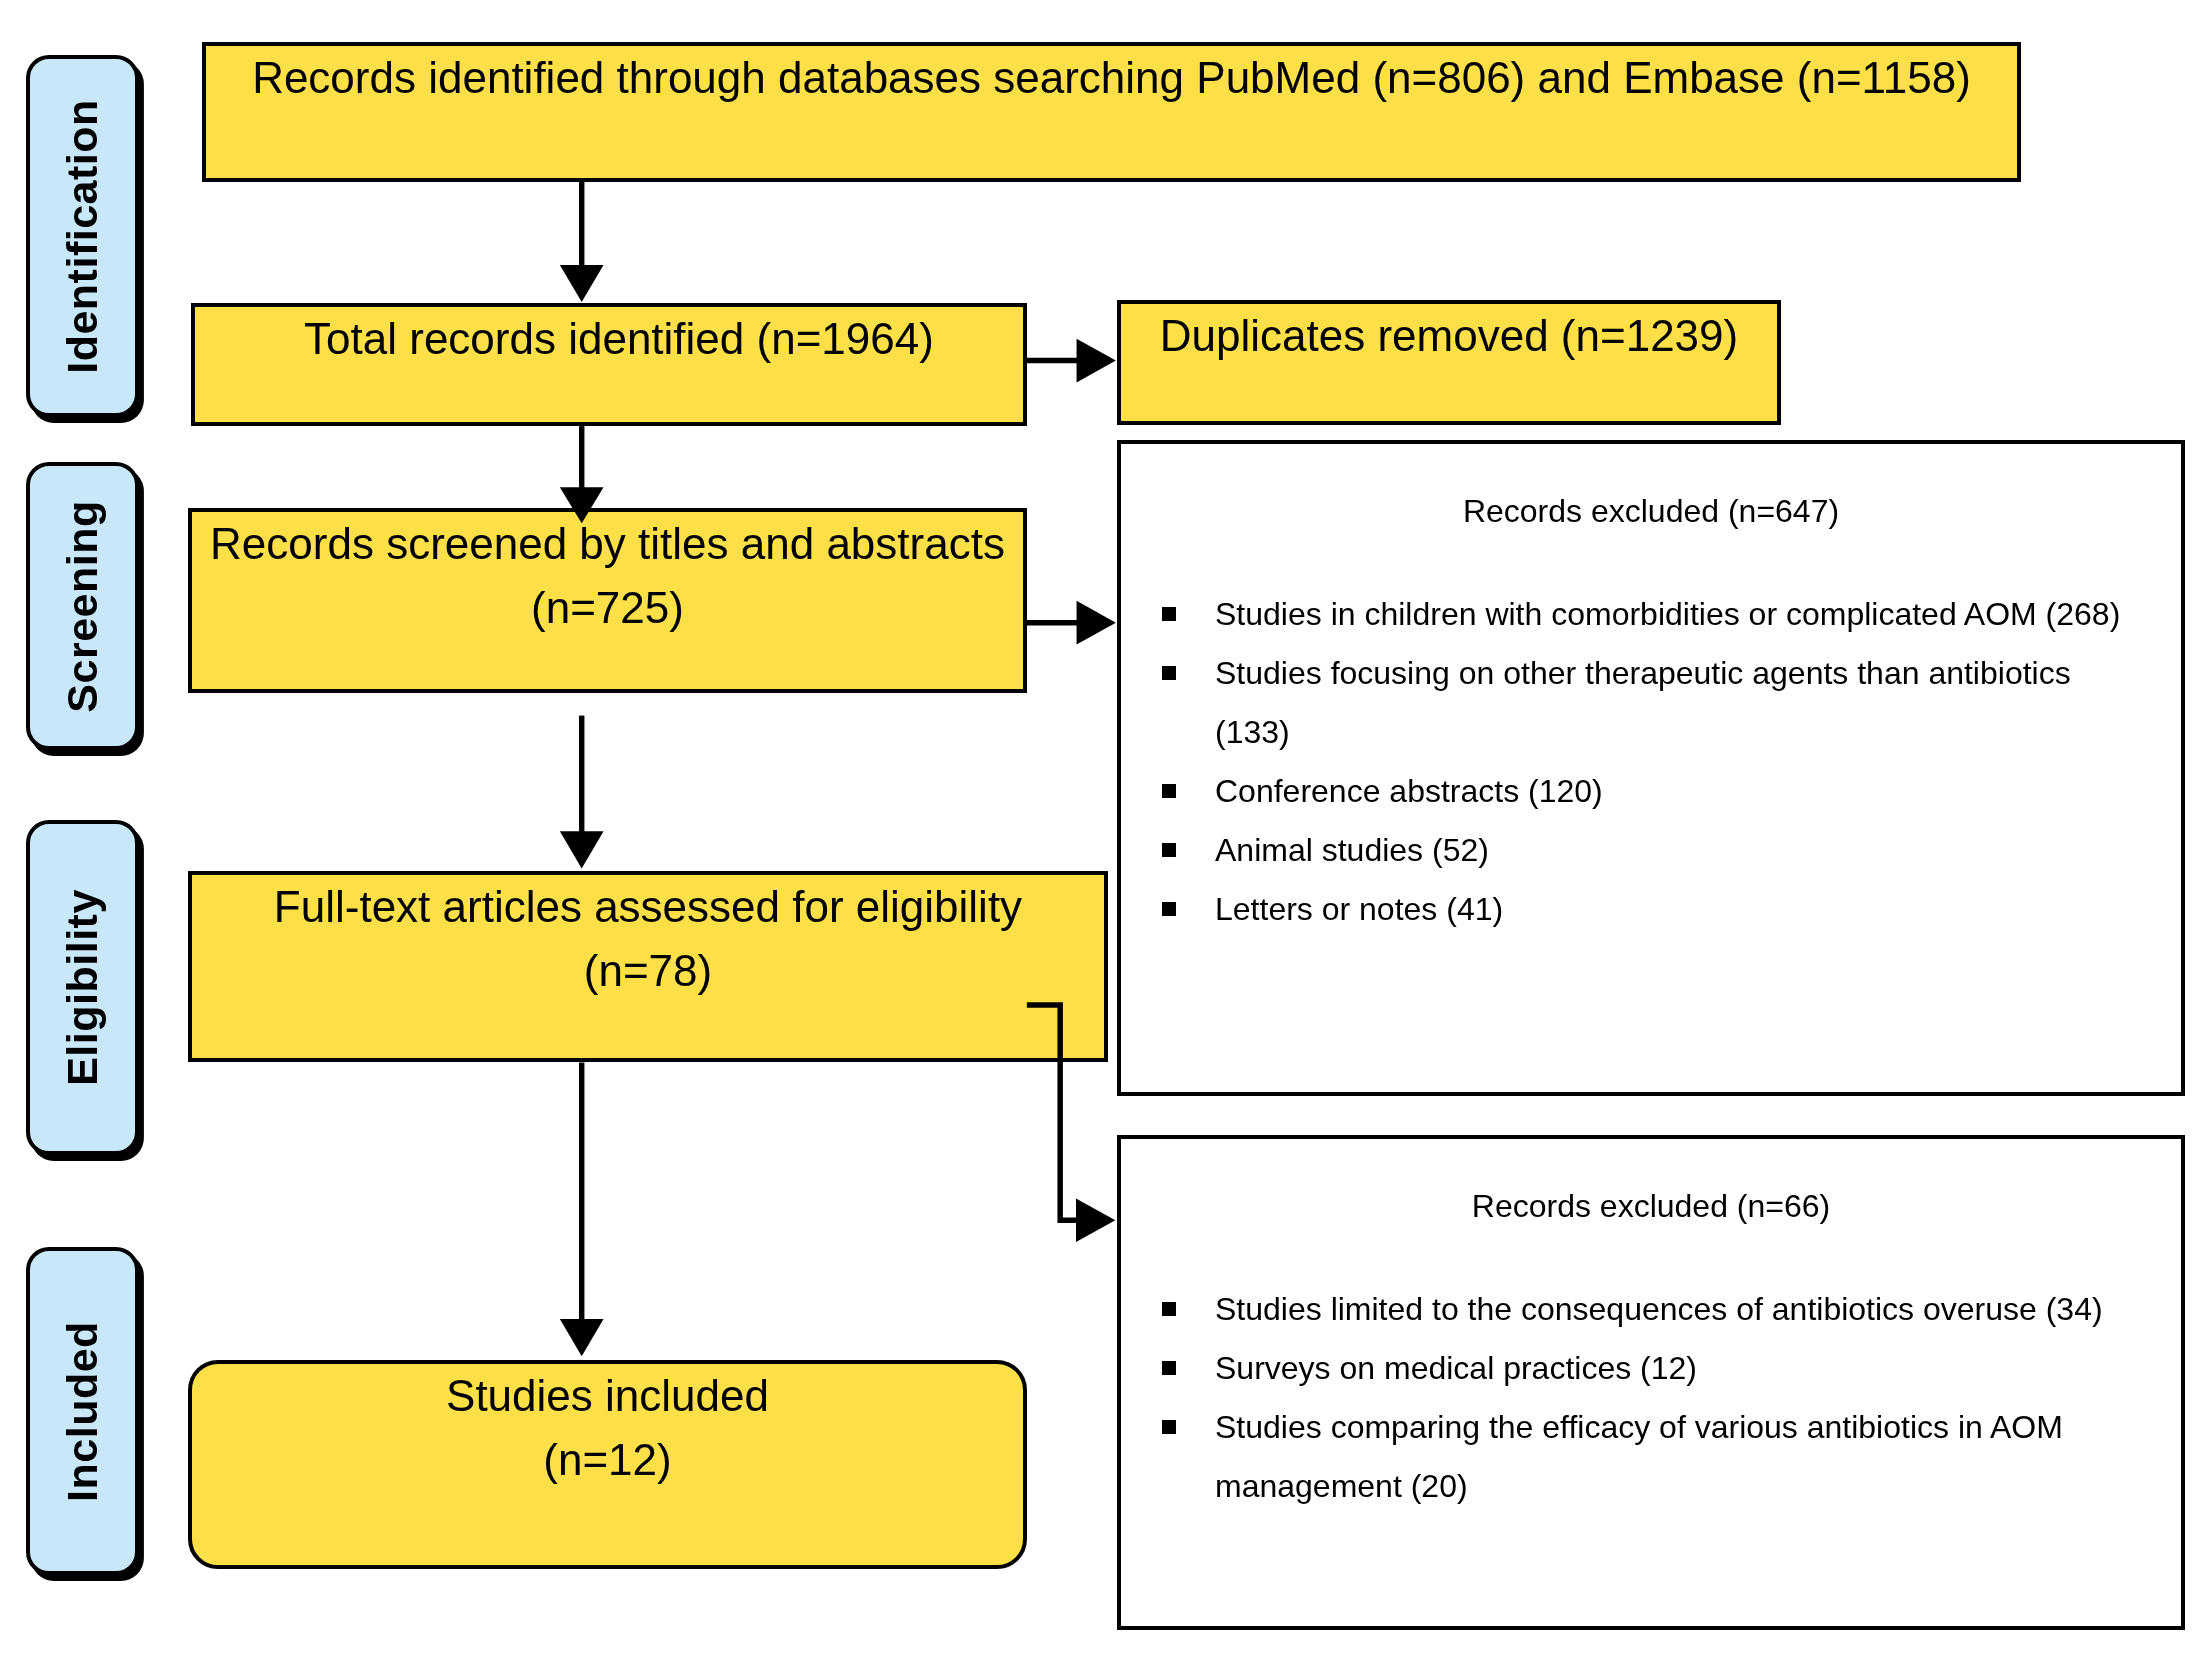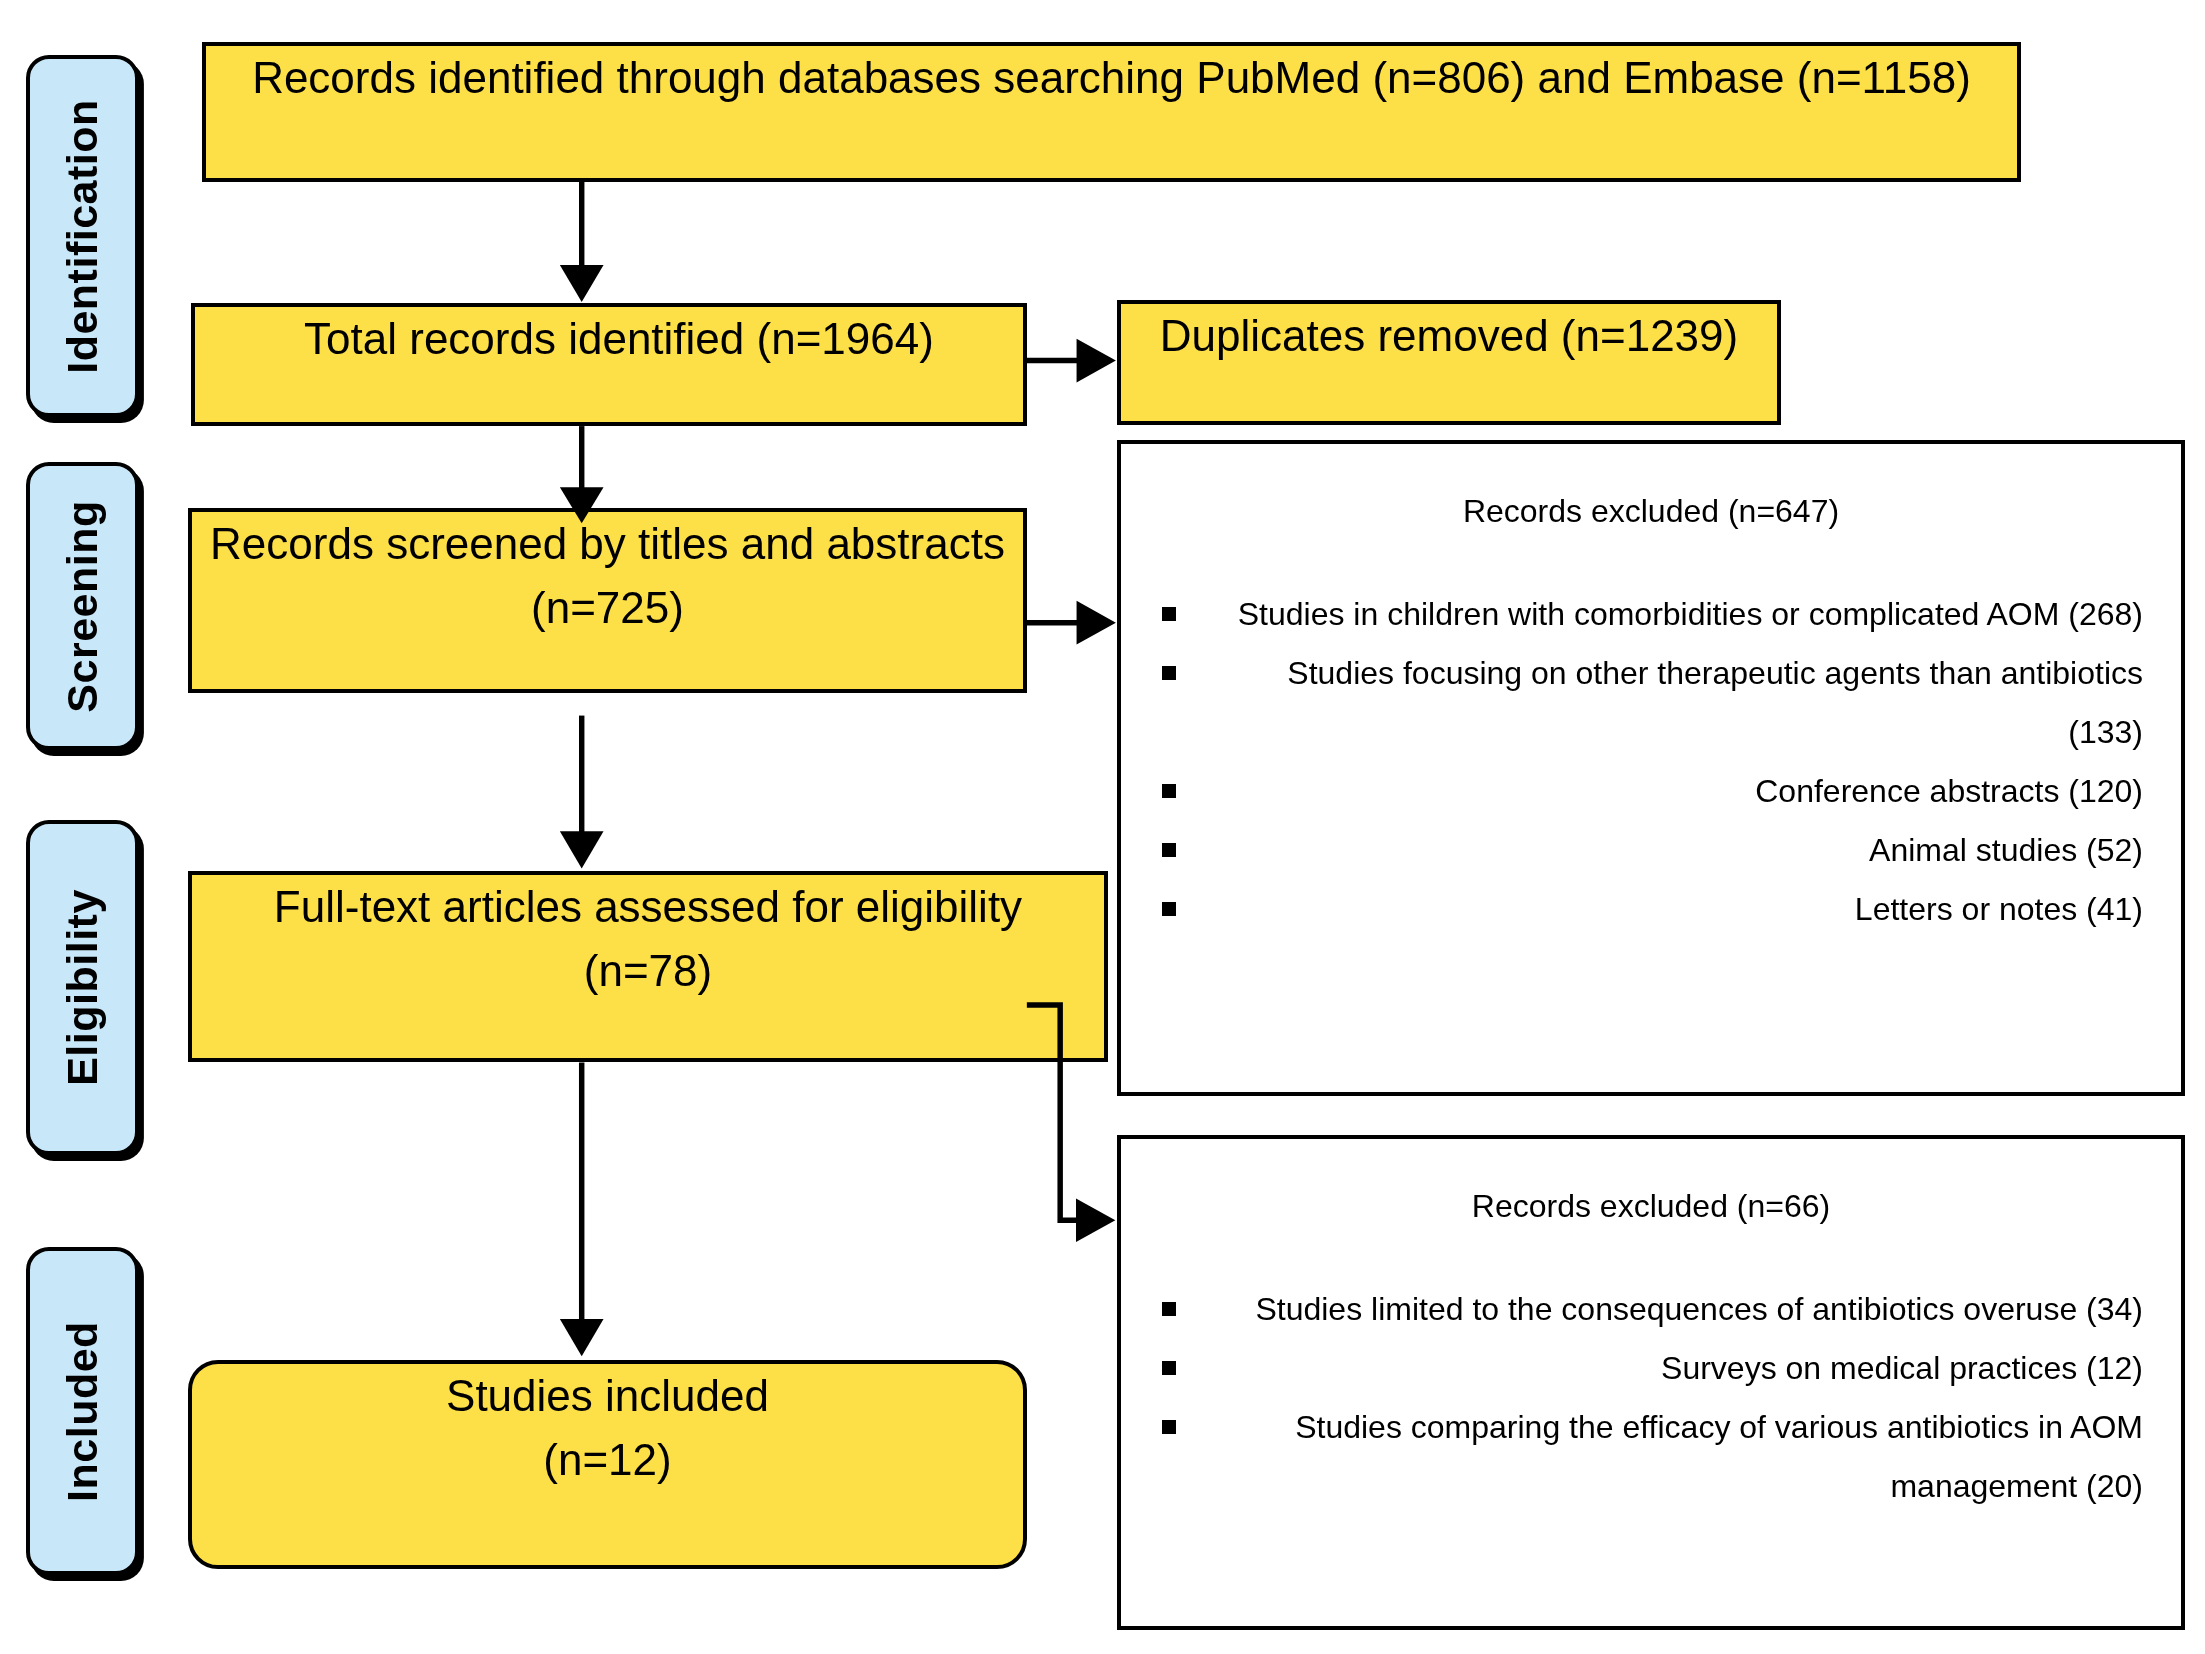--- a/index.html
+++ b/index.html
@@ -82,21 +82,20 @@
   }
   .excl ul {
     list-style: none;
     margin: 51px 38px 0 33px;
     padding: 0;
     line-height: 59px;
   }
   .excl li {
     position: relative;
     padding-left: 61px;
-    text-align: right;
   }
   .excl li::before {
     content: "";
     position: absolute;
     left: 7.6px;
     top: 22.4px;
     width: 14px;
     height: 14px;
     background: #000000;
   }

